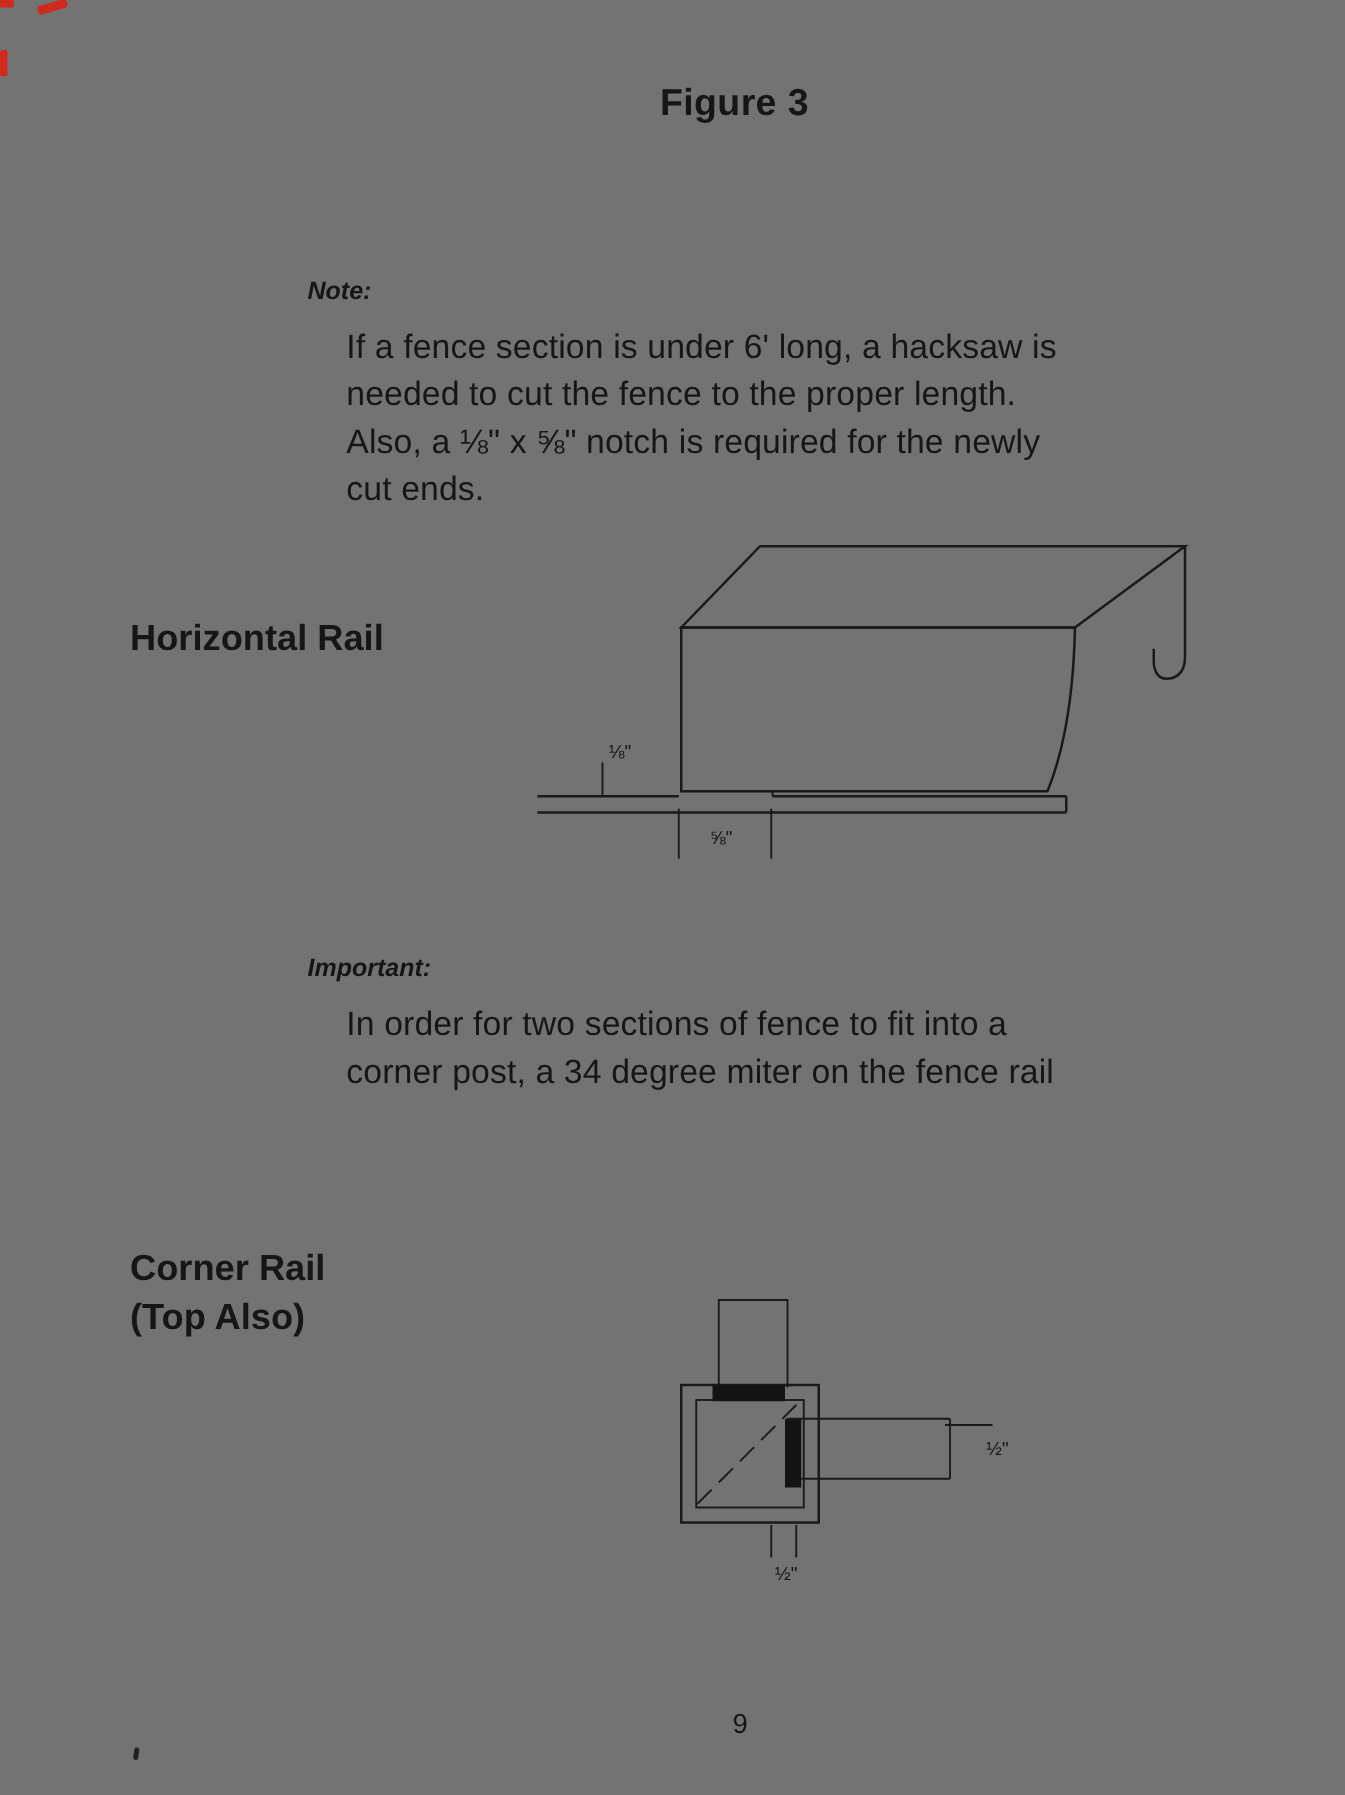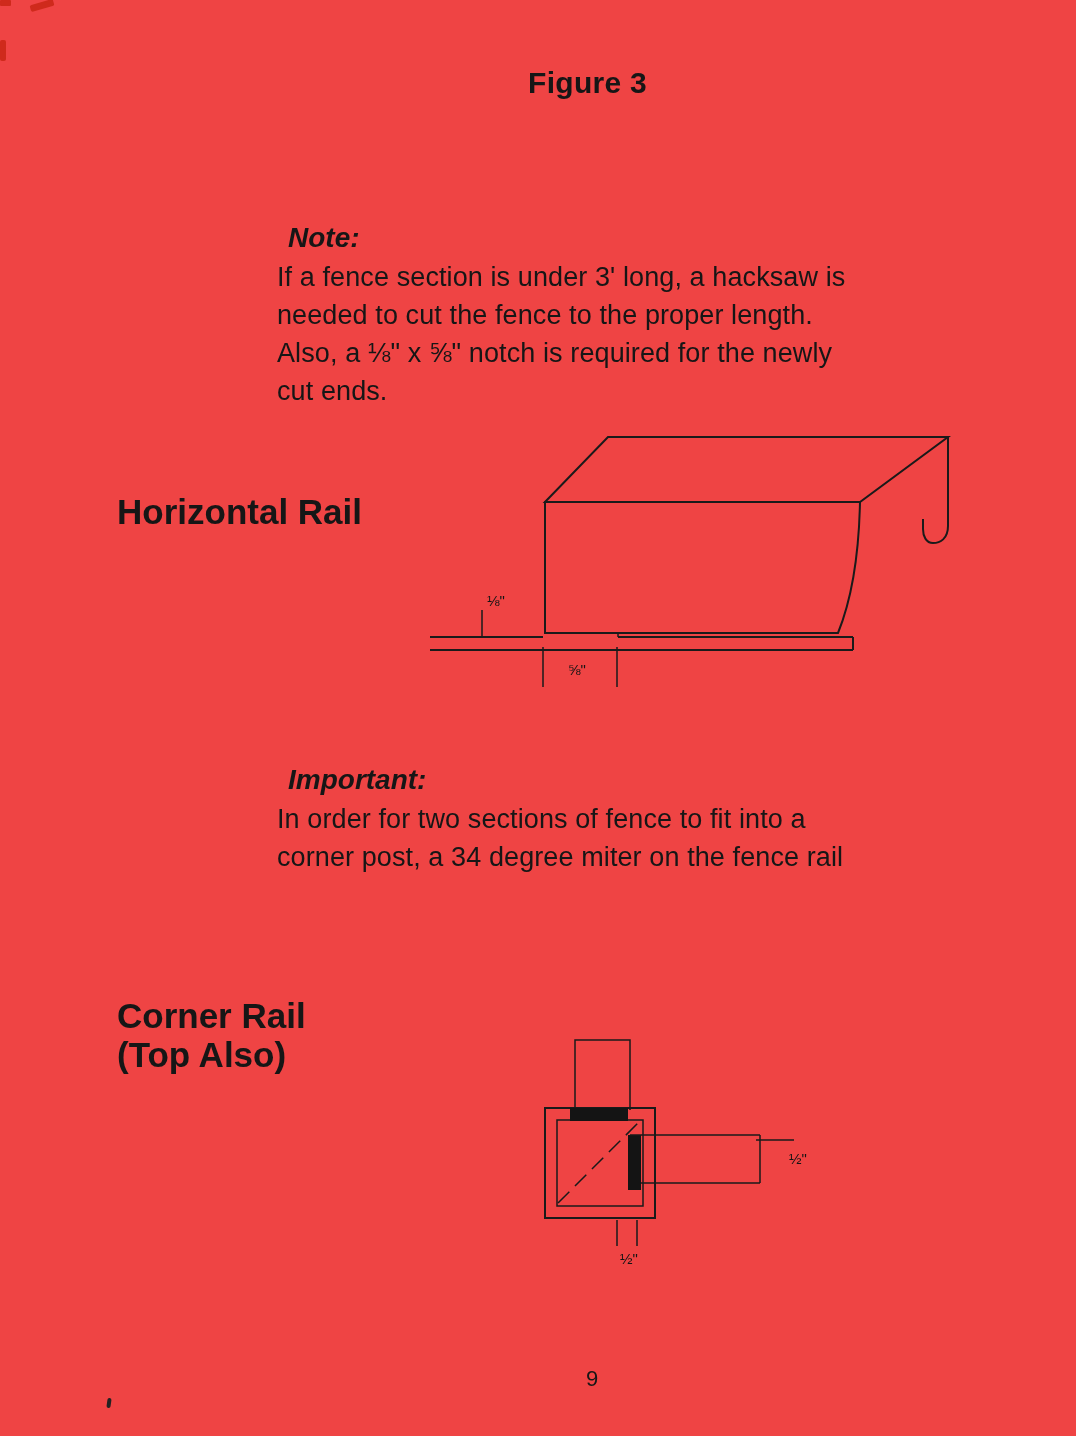--- a/index.html
+++ b/index.html
@@ -1,55 +1,55 @@
 <!DOCTYPE html>
 <html><head>
 <meta charset="utf-8">
 <style>
   html,body { margin:0; padding:0; }
   .page {
     position: relative;
     width: 1076px;
     height: 1436px;
-    background: #ef4444;
+    background: #737373;
     font-family: "Liberation Sans", sans-serif;
     color: #161616;
     overflow: hidden;
   }
 
   
   .scan-mark { position:absolute; background:#cf2a1c; }
   .mark1 { left:30px; top:2px; width:24px; height:7px; transform:rotate(-16deg); border-radius:2px; }
   .mark2 { left:0px;  top:40px; width:6px; height:21px; border-radius:2px; }
   .mark3 { left:0px;  top:0px;  width:11px; height:6px; border-radius:1px; }
   .ink-speck { position:absolute; left:107px; top:1398px; width:4px; height:10px;
                background:#222; border-radius:2px; transform:rotate(8deg); }
 
   .figure-title {
     position:absolute; left:528px; top:66px; margin:0;
     font-size:30px; font-weight:bold; letter-spacing:0.3px;
   }
 
   .note-heading, .important-heading {
     position:absolute; left:246px;
-    font-size:28px; font-weight:bold; font-style:italic;margin-left:42px;
+    font-size:20px; font-weight:bold; font-style:italic;
   }
   .note-heading { top:222px; }
   .important-heading { top:764px; }
 
   .body-block {
     position:absolute; left:277px;
     font-size:27px; line-height:38px; letter-spacing:0.1px;
   }
   .note-body { top:258px; }
   .important-body { top:800px; }
 
   .side-label {
-    position:absolute; left:117px;
-    font-size:35px; font-weight:bold; line-height:39px;
+    position:absolute; left:104px;
+    font-size:29px; font-weight:bold; line-height:39px;
   }
   .rail-label { top:492px; }
   .corner-label { top:996px; }
 
   .rail-drawing   { position:absolute; left:425px; top:428px; }
   .corner-drawing { position:absolute; left:528px; top:1032px; }
 
   svg .ln   { stroke:#1a1a1a; fill:none; }
   svg .w2   { stroke-width:2; }
   svg .w15  { stroke-width:1.5; }
@@ -68,21 +68,21 @@
 
   <div class="scan-mark mark1"></div>
   <div class="scan-mark mark2"></div>
   <div class="scan-mark mark3"></div>
   <div class="ink-speck"></div>
 
   <h1 class="figure-title">Figure 3</h1>
 
   <div class="note-heading">Note:</div>
   <div class="body-block note-body">
-    <div>If a fence section is under 3' long, a hacksaw is</div>
+    <div>If a fence section is under 6' long, a hacksaw is</div>
     <div>needed to cut the fence to the proper length.</div>
     <div>Also, a ⅛" x ⅝" notch is required for the newly</div>
     <div>cut ends.</div>
   </div>
 
   <div class="side-label rail-label">Horizontal Rail</div>
 
   <svg class="rail-drawing" width="545" height="265" viewBox="0 0 545 265">
 
     <path class="ln w2" d="M120 74 L183 9 L523 9 L435 74 Z"></path>

